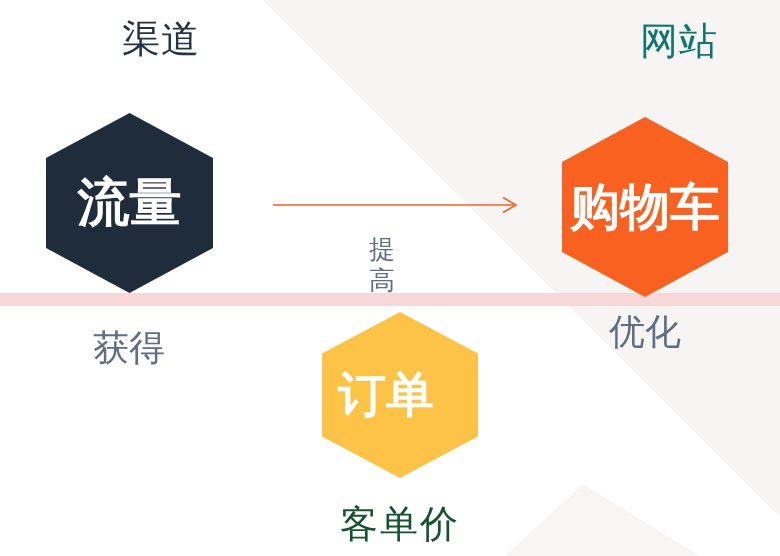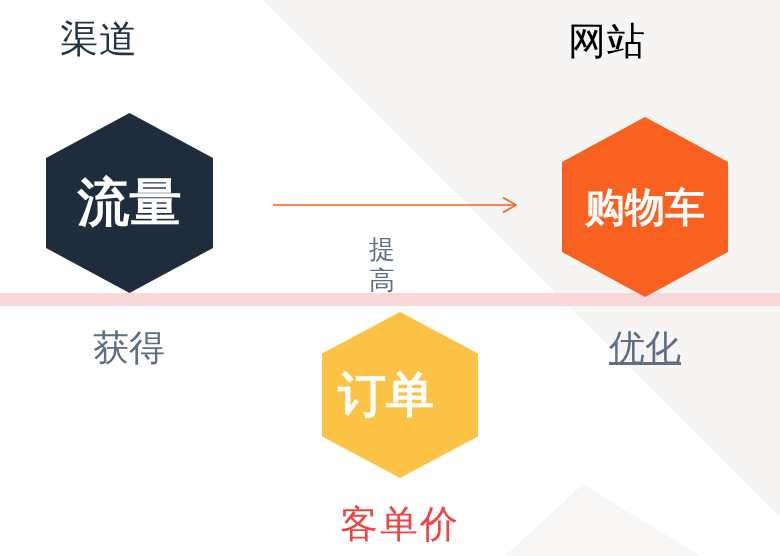--- a/index.html
+++ b/index.html
@@ -19,54 +19,54 @@
     position: absolute;
     left: 0;
     top: 0;
     width: 780px;
     height: 556px;
   }
   .abs { position: absolute; }
   .heading {
     font-size: 38px;
     letter-spacing: 1px;
-    text-align: left;
+    text-align: right;
     white-space: nowrap;
   }
   .heading-dark { color: #243447; }
-  .heading-orange { color: #000000; font-family: Liberation Serif, serif; }
+  .heading-orange { color: #0f766e; font-family: Liberation Serif, serif; }
   .hex-label {
     display: flex;
     align-items: center;
     justify-content: center;
     color: #ffffff;
     font-weight: 600;
     white-space: nowrap;
     pointer-events: none;
   }
   .hex-label-1 { left: 46px;  top: 113px; width: 167px; height: 180px; font-size: 52px; }
-  .hex-label-2 { left: 562px; top: 117px; width: 166px; height: 180px; font-size: 40px; }
+  .hex-label-2 { left: 562px; top: 117px; width: 166px; height: 180px; font-size: 50px; }
   .hex-label-3 { left: 322px; top: 312px; width: 128px; height: 166px; font-size: 48px; }
   .annot {
     font-family: "Liberation Serif", serif;
     color: #606e85;
     font-size: 36px;
     text-align: center;
     white-space: nowrap;
   }
   .annot-vertical {
     font-family: "Liberation Serif", serif;
     color: #606e85;
     font-size: 26px;
     line-height: 31px;
     text-align: center;
   }
   .annot-vertical span { display: block; }
   .footer-label {
-    color: #ef4444;
+    color: #14532d;
     font-size: 38px;
     letter-spacing: 2px;
     text-align: center;
     white-space: nowrap;
     font-weight: 500;
   }
 </style>
 </head>
 <body>
 
@@ -97,21 +97,21 @@
   <div class="abs heading heading-orange" style="left:568px; top:16px; width:150px;">网站</div>
 
   <div class="abs hex-label hex-label-1">流量</div>
 
   <div class="abs hex-label hex-label-2">购物车</div>
 
   <div class="abs hex-label hex-label-3">订单</div>
 
   <div class="abs annot" style="left:68px; top:324px; width:122px;">获得</div>
 
-  <div class="abs annot" style="left:584px; top:324px; width:122px;text-decoration:underline;">优化</div>
+  <div class="abs annot" style="left:584px; top:308px; width:122px;">优化</div>
 
   <div class="abs annot-vertical" style="left:357px; top:234px; width:50px;">
     <span>提</span>
     <span>高</span>
   </div>
 
   <div class="abs footer-label" style="left:310px; top:499px; width:180px;">客单价</div>
 
 </div>
 

